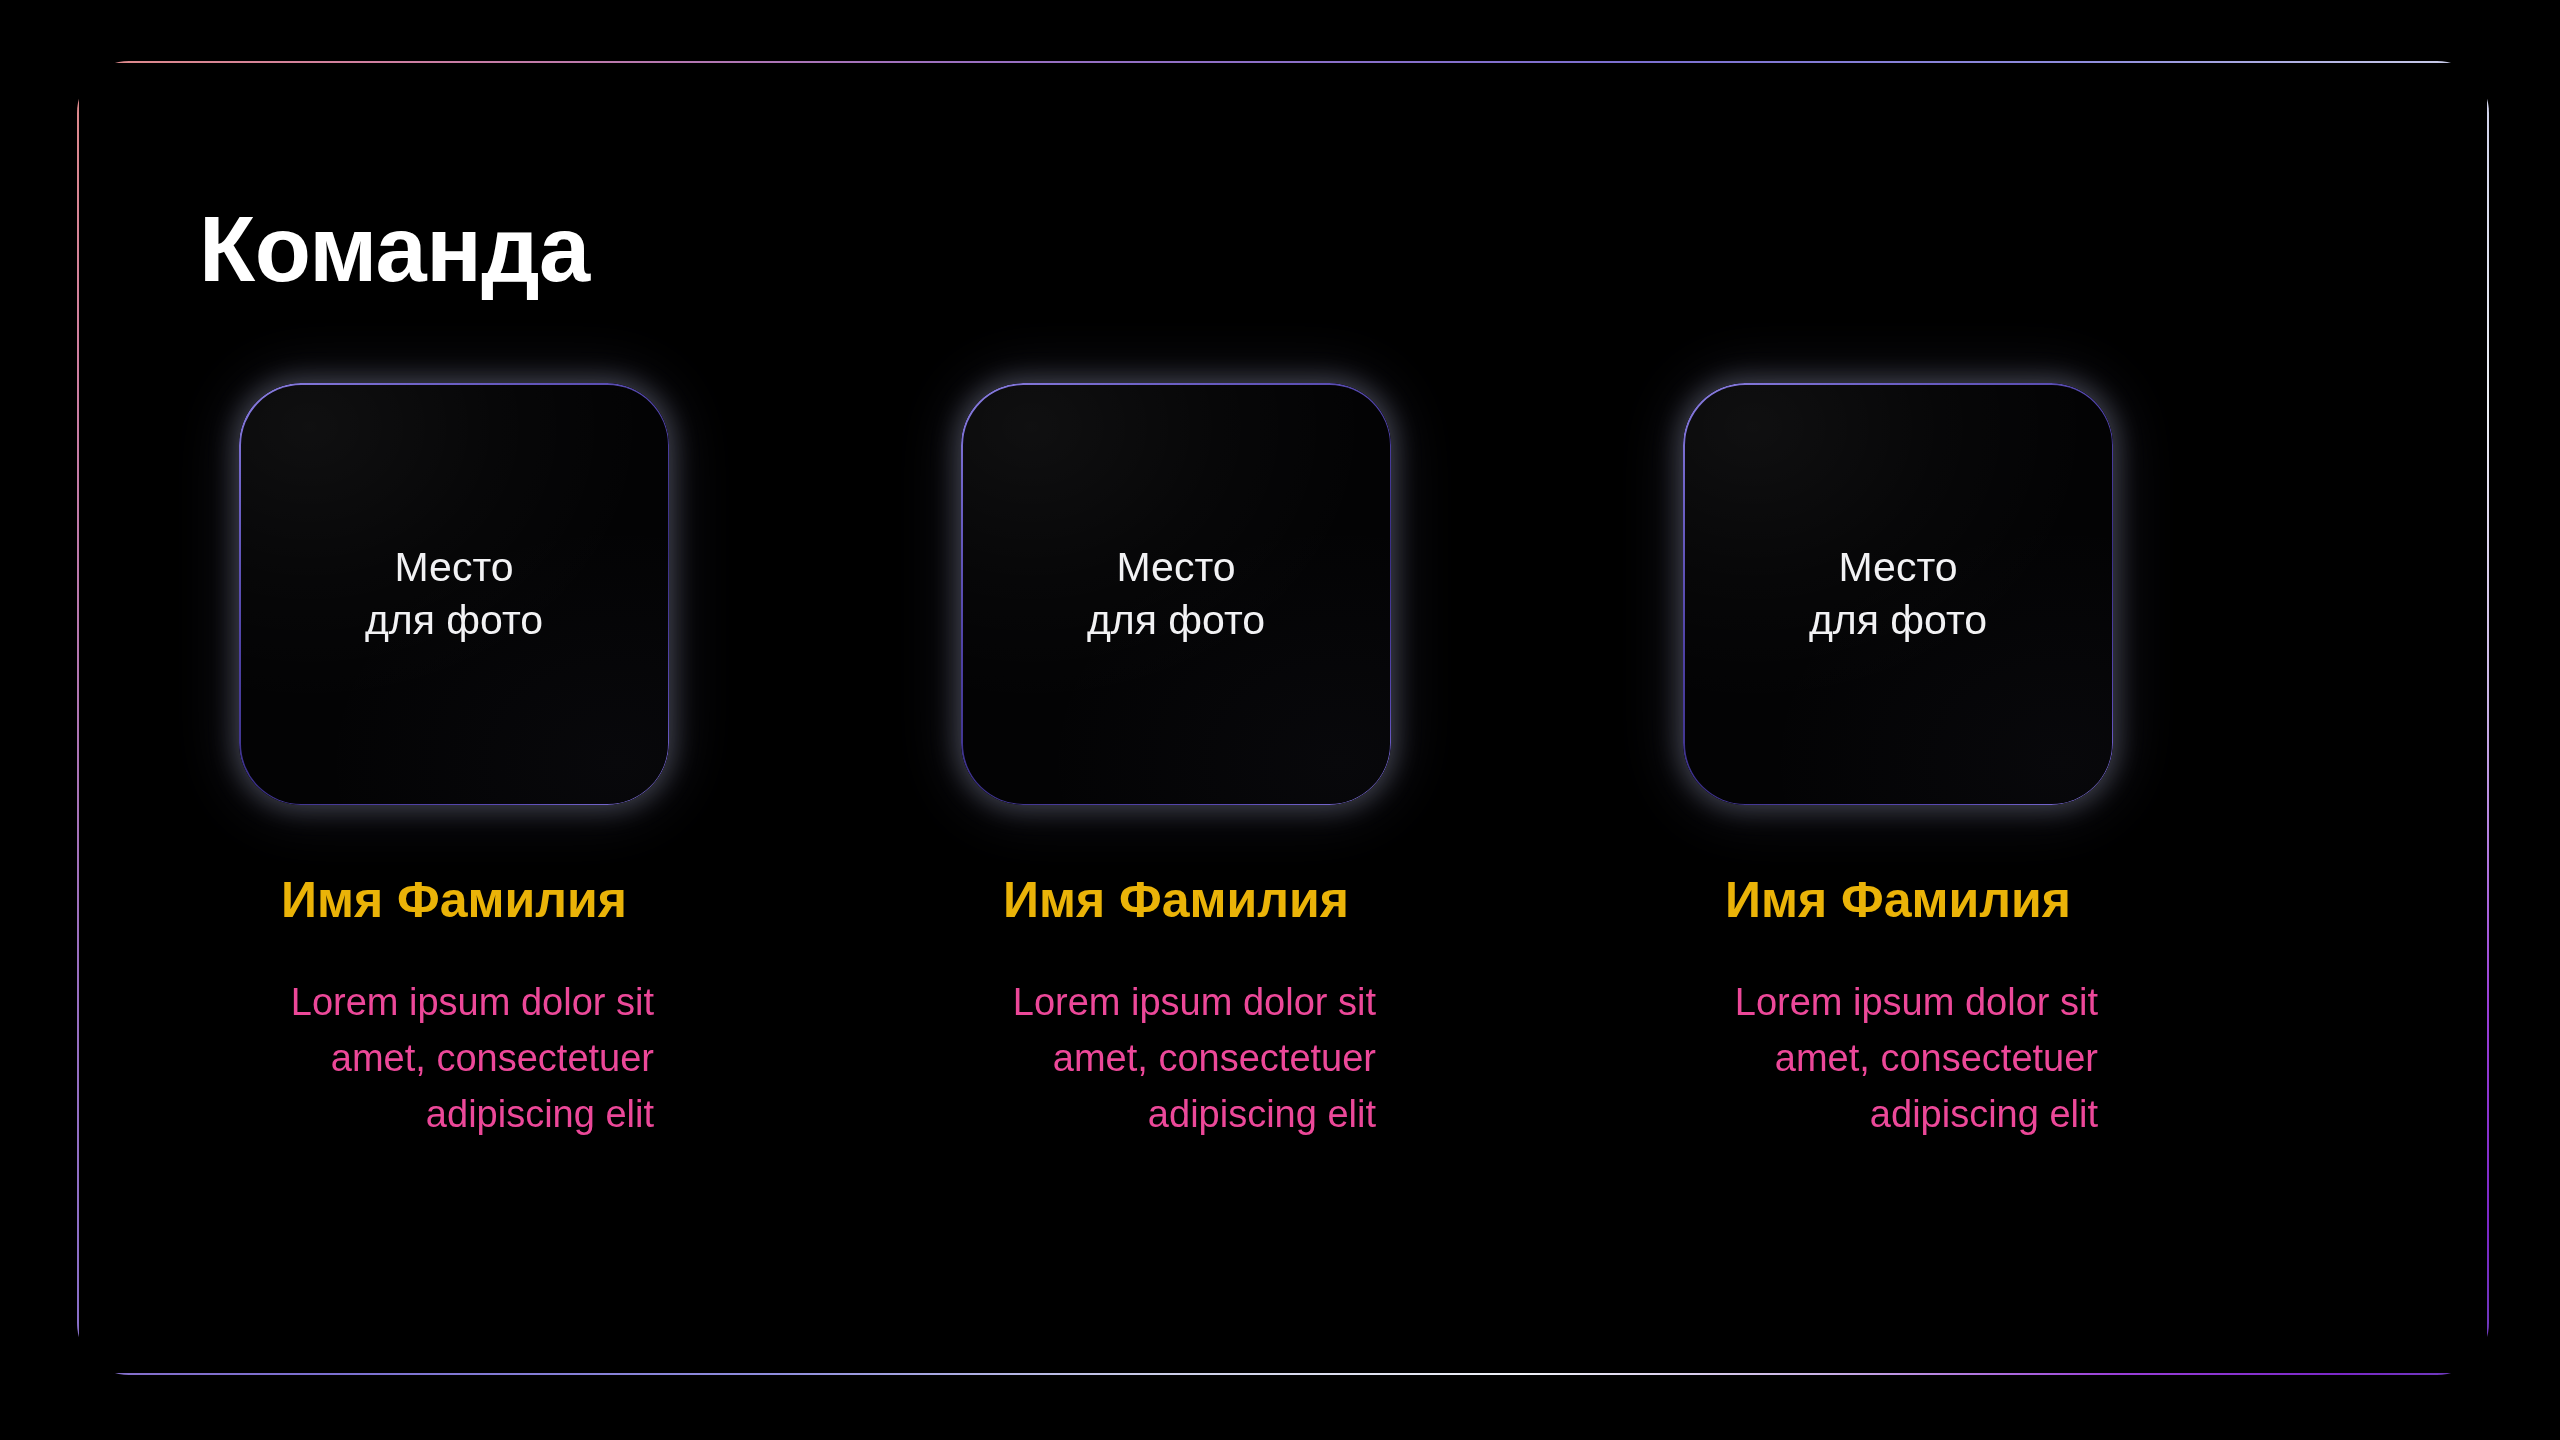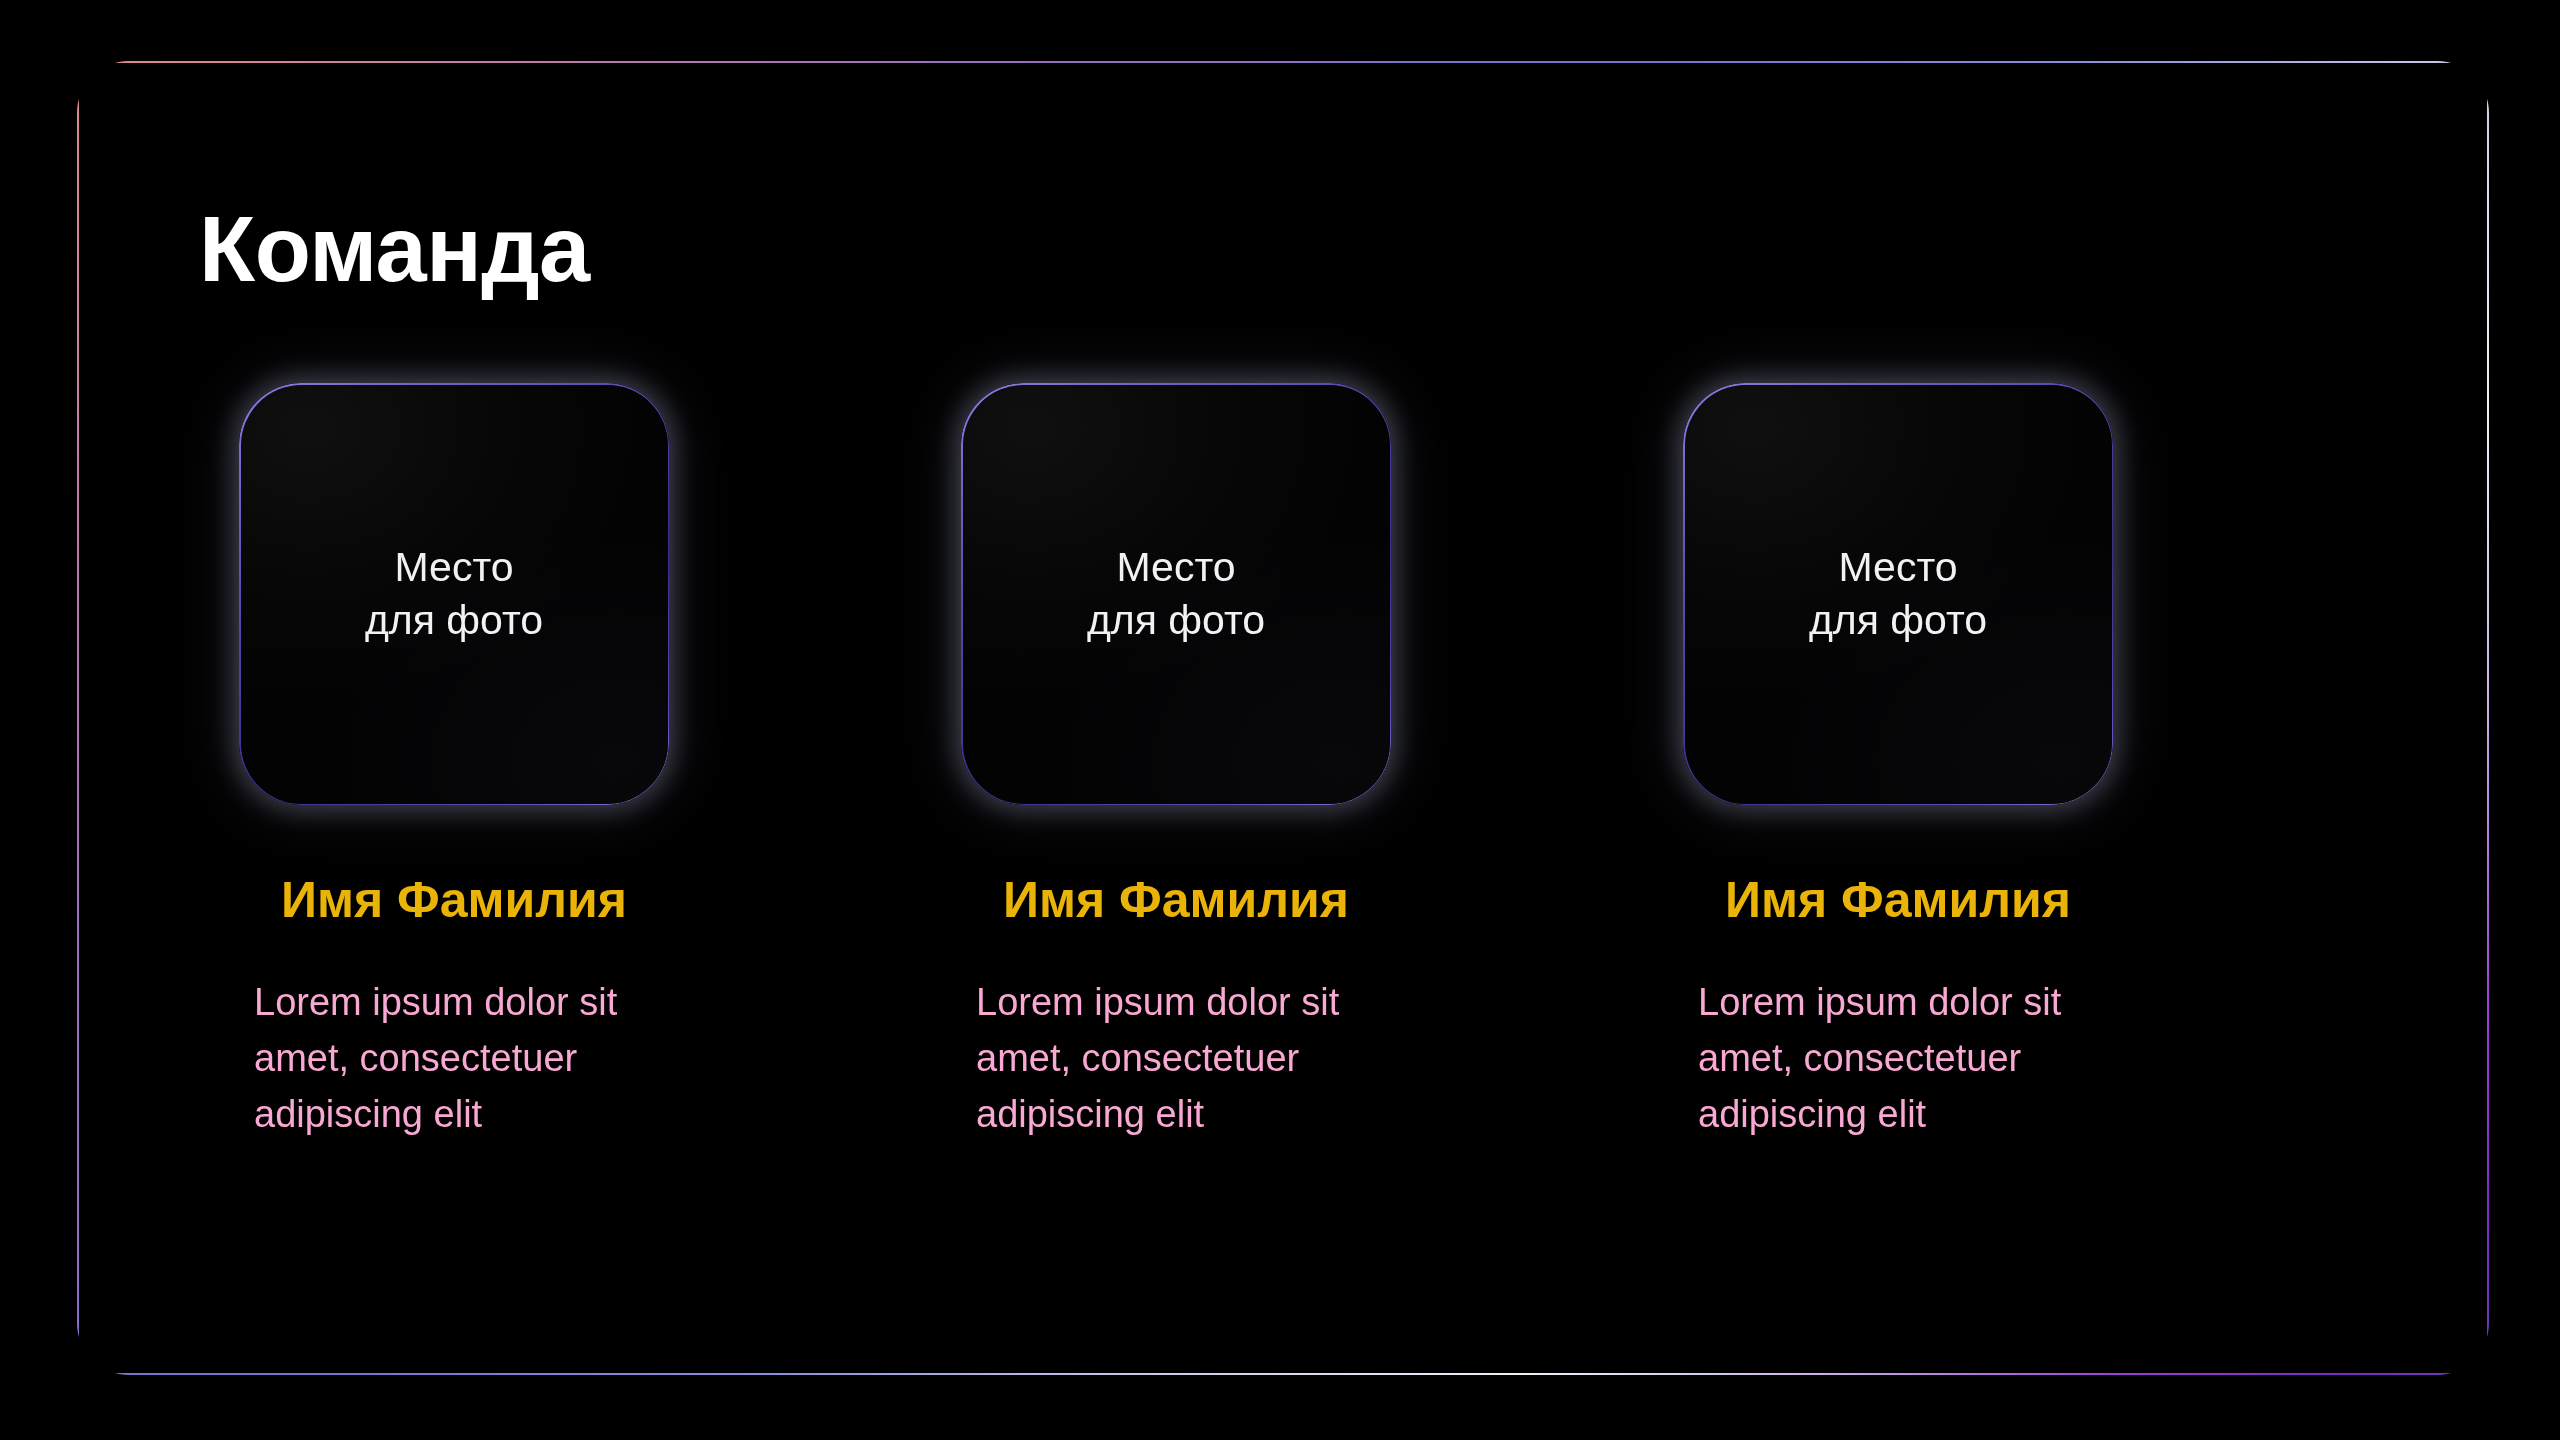--- a/index.html
+++ b/index.html
@@ -199,22 +199,22 @@
     white-space: nowrap;
   }
 
   
   .member-desc {
     margin-top: 46px;
     width: 400px;
     font-size: 38px;
     line-height: 1.48;
     font-weight: 400;
-    color: #f9a8d4;
-    text-align: left;
+    color: #ec4899;
+    text-align: right;
   }
 </style>
 </head>
 <body>
 
 <div id="slide">
 
   <div id="frame-outer">
     <div id="frame-inner">
 

